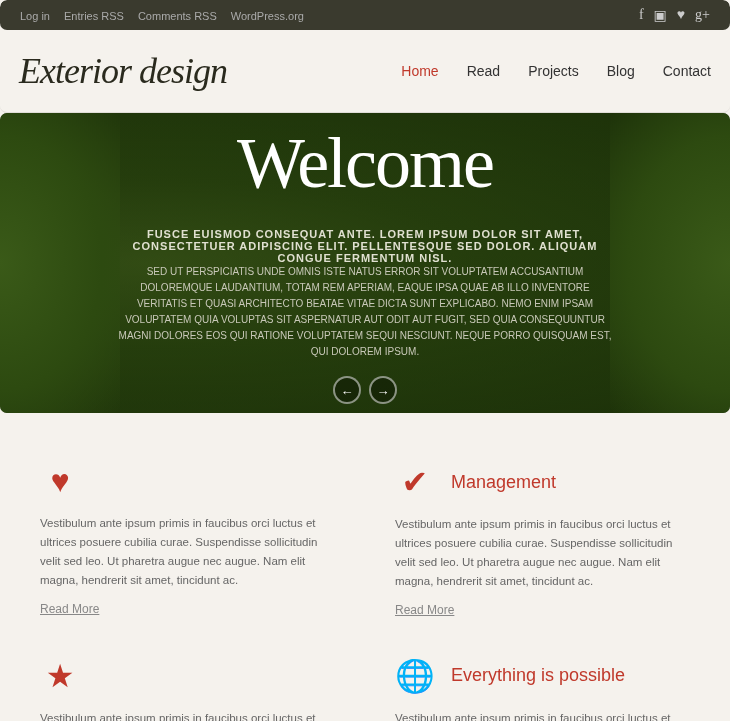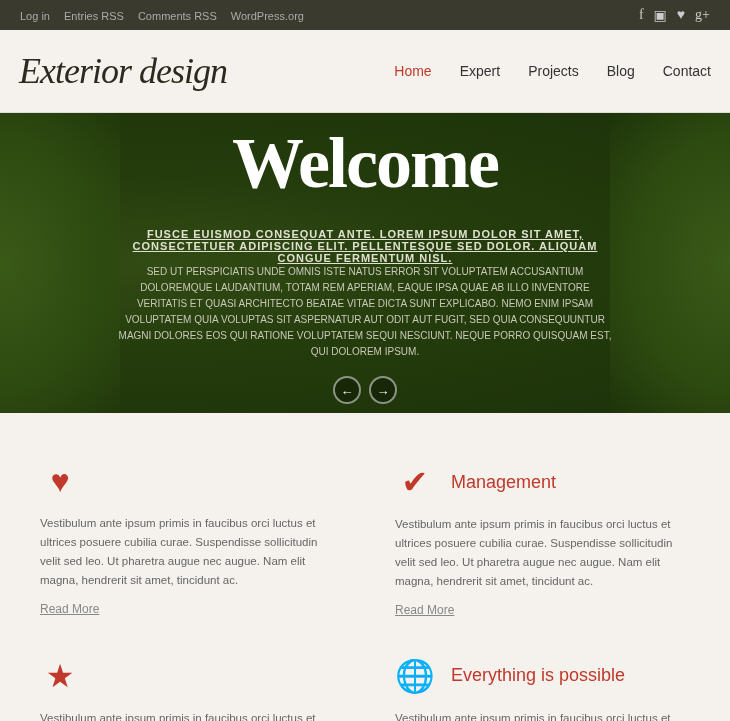--- a/index.html
+++ b/index.html
@@ -1,15 +1,15 @@
 <!DOCTYPE html>
 <html><head>
   <meta charset="utf-8">
   <style>
-    * { margin: 0; padding: 0; box-sizing: border-box; }
+    * { margin: 0; padding: 0; box-sizing: border-box; border-radius: 7px; }
     body { font-family: Georgia, serif; background: #f5f2ed; width: 730px; }
 
     
     .top-bar {
       background: #3a3a2e;
       padding: 6px 20px;
       display: flex;
       justify-content: space-between;
       align-items: center;
     }
@@ -87,37 +87,36 @@
     .hero-bg-right {
       position: absolute;
       right: 0; top: 0; bottom: 0;
       width: 120px;
       background: radial-gradient(ellipse at right center, #3a5a18 0%, #2d4a10 60%, transparent 100%);
     }
     .hero-title {
       font-family: Georgia, serif;
       font-size: 72px;
       color: #fff;
-      font-weight: bold;
+      font-weight: normal;
       letter-spacing: -2px;
       margin-bottom: 23px;
       position: relative;
       z-index: 1;
     }
     .hero-subtitle {
       font-family: Arial, sans-serif;
       font-size: 11px;
       color: #e0e0d0;
       text-transform: uppercase;
       font-weight: bold;
       letter-spacing: 1px;
       position: relative;
       z-index: 1;
       max-width: 480px;
-      text-decoration: underline;
     }
     .hero-text {
       font-family: Arial, sans-serif;
       font-size: 10px;
       color: #c8c8b8;
       line-height: 1.6;
       max-width: 500px;
       position: relative;
       z-index: 1;
       margin-bottom: 16px;
@@ -205,21 +204,21 @@
     <span class="social-icon">▣</span>
     <span class="social-icon">♥</span>
     <span class="social-icon">g+</span>
   </div>
 </div>
 
 <div class="header">
   <div class="logo">Exterior design</div>
   <nav class="nav">
     <a class="active" href="#">Home</a>
-    <a href="#">Expert</a>
+    <a href="#">Read</a>
     <a href="#">Projects</a>
     <a href="#">Blog</a>
     <a href="#">Contact</a>
   </nav>
 </div>
 
 <div class="hero">
   <div class="hero-bg-left"></div>
   <div class="hero-bg-right"></div>
   <h1 class="hero-title">Welcome</h1>

